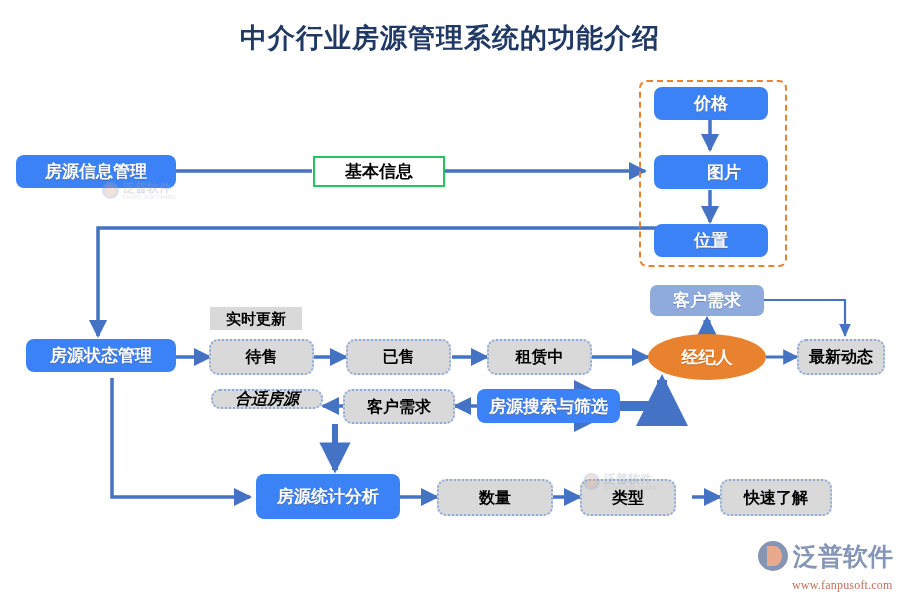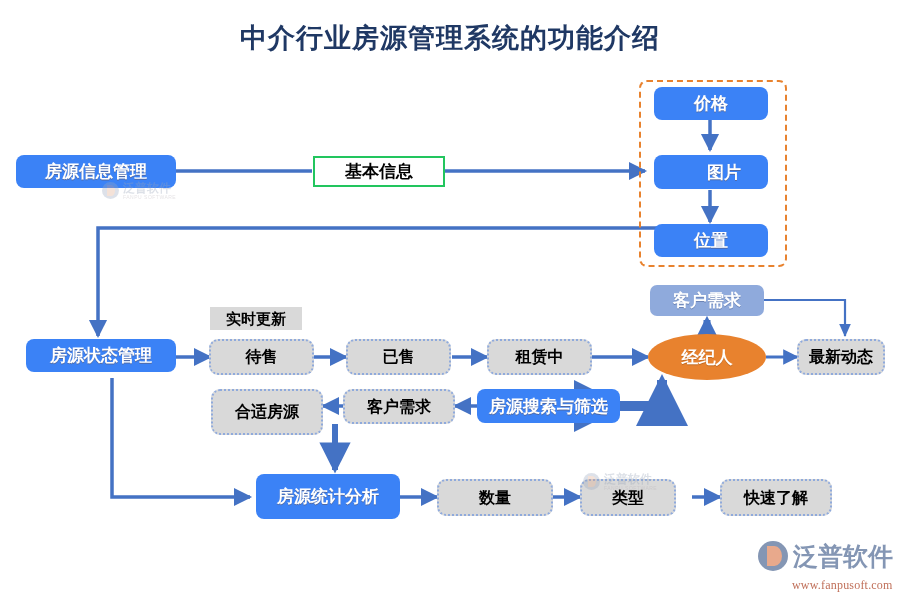--- a/index.html
+++ b/index.html
@@ -283,21 +283,21 @@
   </div>
 
   <div class="node n-blue" style="left:650px; top:285px; width:114px; height:31px;">
     <span>客户需求</span>
   </div>
 
   <div class="node n-gray" style="left:797px; top:339px; width:88px; height:36px;">
     <span>最新动态</span>
   </div>
 
-  <div class="node n-gray" style="left:211px; top:389px; width:112px; height:46px;">
+  <div class="node n-gray" style="left:211px; top:389px; width:112px; height:20px;font-style:italic;">
     <span>合适房源</span>
   </div>
 
   <div class="node n-gray" style="left:343px; top:389px; width:112px; height:35px;">
     <span>客户需求</span>
   </div>
 
   <div class="node n-orange" style="left:477px; top:389px; width:143px; height:34px;">
     <span>房源搜索与筛选</span>
   </div>

